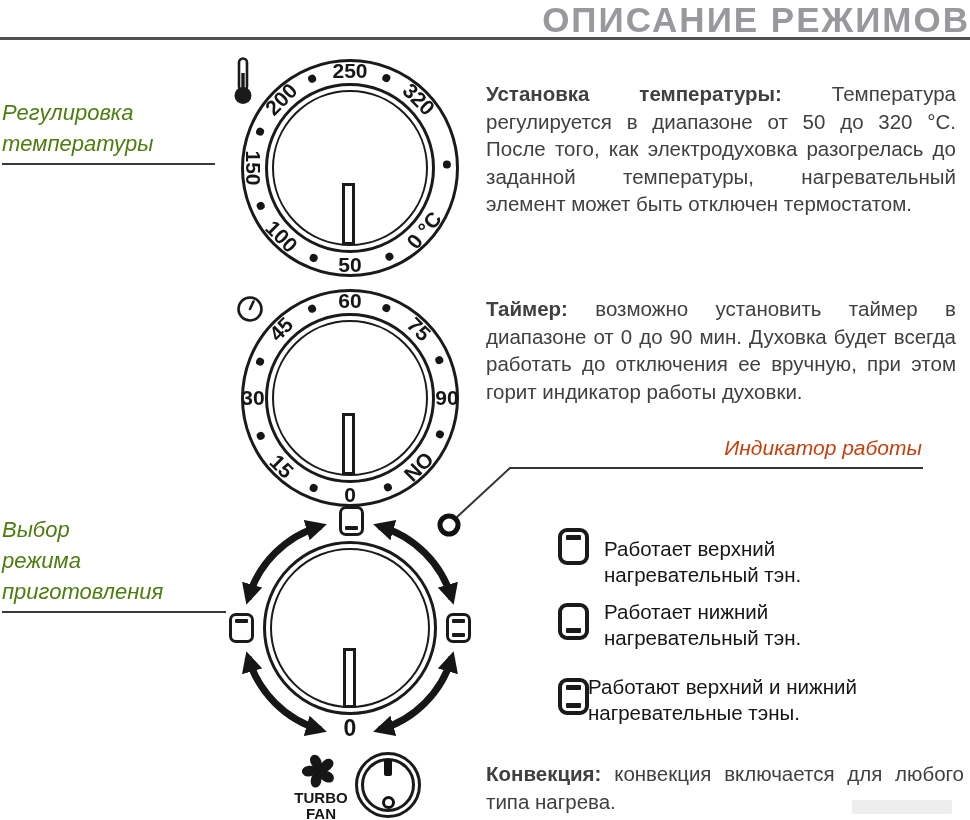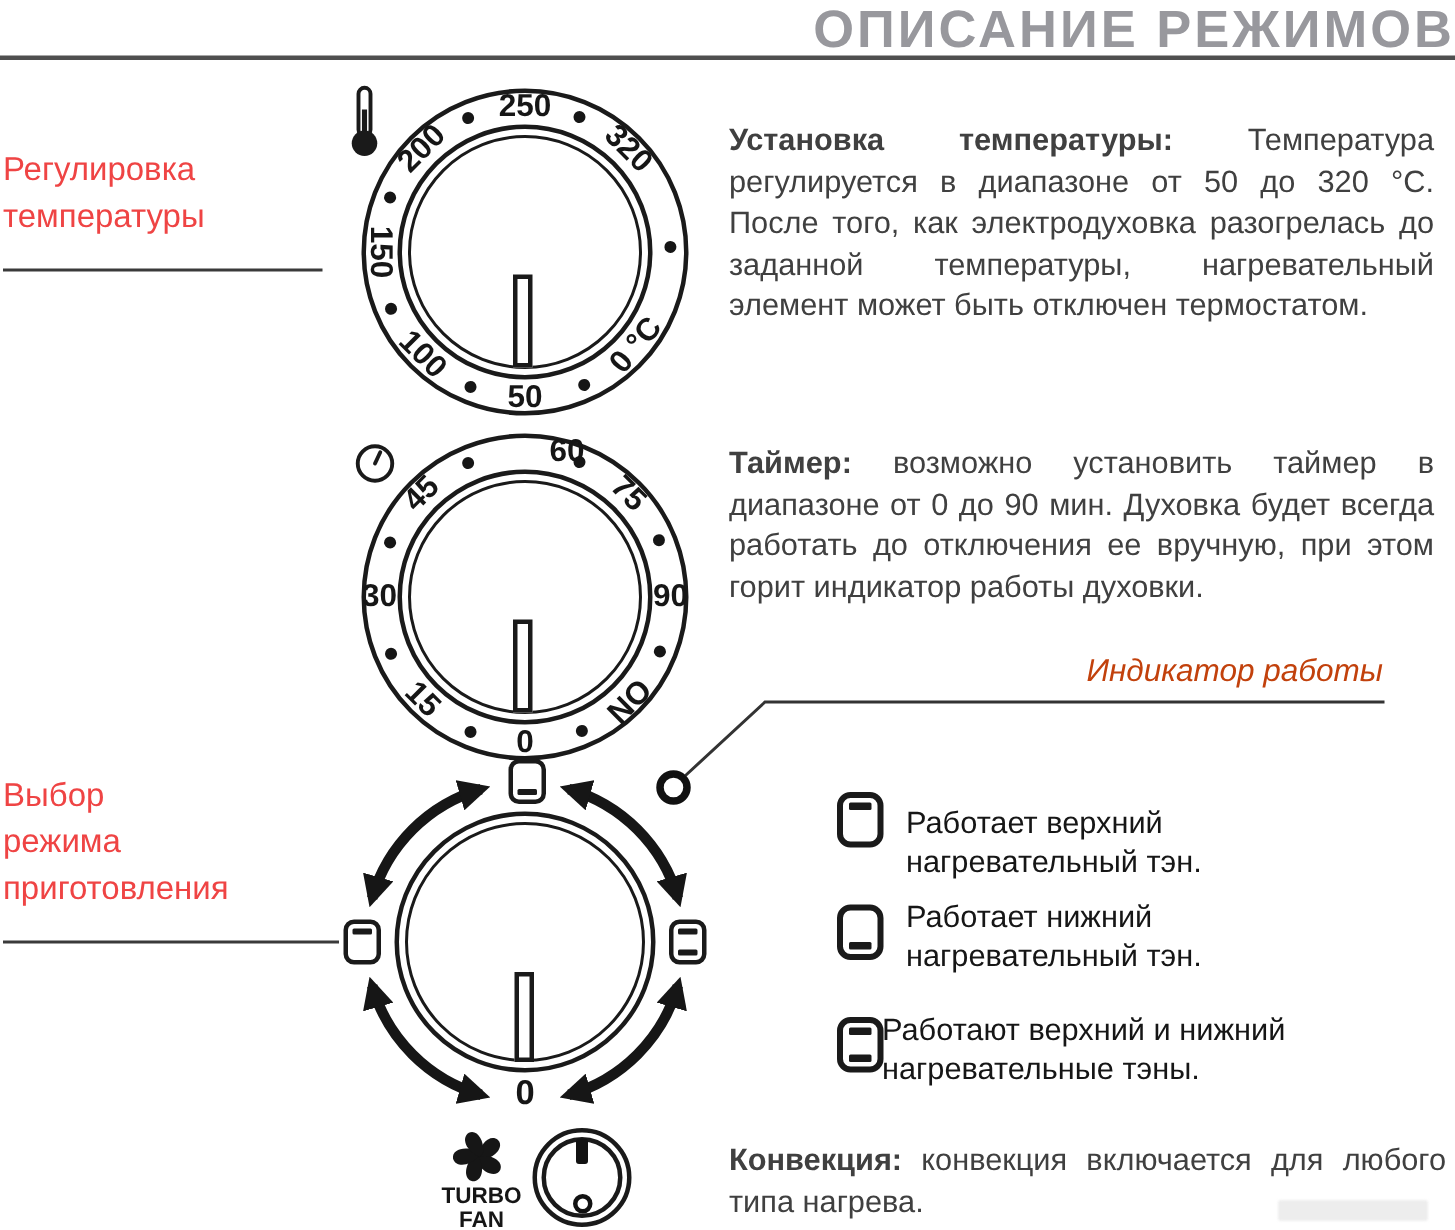--- a/index.html
+++ b/index.html
@@ -5,22 +5,22 @@
   html,body{margin:0;padding:0;background:#fff;}
   .page{position:relative;width:970px;height:820px;background:#fff;overflow:hidden;
         font-family:"Liberation Sans", sans-serif;color:#1a1a1a;}
 
   
   .title{position:absolute;left:0;right:0;top:0;text-align:right;
          font-size:35px;font-weight:bold;letter-spacing:2px;color:#98989d;}
   .title-bar{position:absolute;left:0;right:0;top:37px;height:3px;background:#4f4f4f;}
 
   
-  .side-label{position:absolute;left:2px;font-size:22px;line-height:31px;
-              color:#ef4444;border-bottom:2px solid #3a3a3a;padding-bottom:20px;}
+  .side-label{position:absolute;left:2px;font-style:italic;font-size:22px;line-height:31px;
+              color:#4d7c0f;border-bottom:2px solid #3a3a3a;padding-bottom:4px;}
 
   
   .dial{position:absolute;}
   .circle{position:absolute;border-radius:50%;box-sizing:border-box;border:3px solid #1a1a1a;}
   .dial-outer{left:0;top:0;right:0;bottom:0;}
   .knob{left:24px;top:24px;width:170px;height:170px;}
   .knob-inner{left:31px;top:31px;width:156px;height:156px;border-width:2px;}
   .dial-pointer{position:absolute;box-sizing:border-box;width:13px;background:#fff;
                 border:3px solid #1a1a1a;z-index:3;}
   .dial-tick{position:absolute;left:50%;top:50%;font-weight:bold;font-size:21px;
@@ -113,21 +113,21 @@
   <svg style="left:235px;top:294px;" width="30" height="30" viewBox="0 0 30 30">
     <circle cx="15" cy="15" r="11.5" fill="#fff" stroke="#1a1a1a" stroke-width="2.6"></circle>
     <path d="M15,15 L18.5,7.5" stroke="#1a1a1a" stroke-width="2.6" stroke-linecap="round"></path>
   </svg>
 
   <div class="dial" style="left:241px;top:289px;width:218px;height:218px;">
     <div class="circle dial-outer"></div>
     <div class="circle knob"></div>
     <div class="circle knob-inner"></div>
     <div class="dial-pointer" style="left:101px;top:124px;height:62px;"></div>
-  <div class="dial-tick" style="transform: translate(-50%, -50%) rotate(0deg) translateY(-97px) rotate(0deg); margin-left: 28px;">60</div>
+  <div class="dial-tick" style="transform: translate(-50%, -50%) rotate(0deg) translateY(-97px) rotate(0deg);">60</div>
       <div class="dial-tick" style="transform: translate(-50%, -50%) rotate(45deg) translateY(-97px) rotate(0deg);">75</div>
       <div class="dial-tick" style="transform: translate(-50%, -50%) rotate(90deg) translateY(-97px) rotate(-90deg);">90</div>
       <div class="dial-tick" style="transform: translate(-50%, -50%) rotate(135deg) translateY(-97px) rotate(0deg);">ON</div>
       <div class="dial-tick" style="transform: translate(-50%, -50%) rotate(180deg) translateY(-97px) rotate(-180deg);">0</div>
       <div class="dial-tick" style="transform: translate(-50%, -50%) rotate(225deg) translateY(-97px) rotate(-180deg);">15</div>
       <div class="dial-tick" style="transform: translate(-50%, -50%) rotate(270deg) translateY(-97px) rotate(-270deg);">30</div>
       <div class="dial-tick" style="transform: translate(-50%, -50%) rotate(315deg) translateY(-97px) rotate(-360deg);">45</div>
       <div class="dial-dot" style="transform: translate(-50%, -50%) rotate(22deg) translateY(-97px);"></div>
       <div class="dial-dot" style="transform: translate(-50%, -50%) rotate(67deg) translateY(-97px);"></div>
       <div class="dial-dot" style="transform: translate(-50%, -50%) rotate(112deg) translateY(-97px);"></div>

